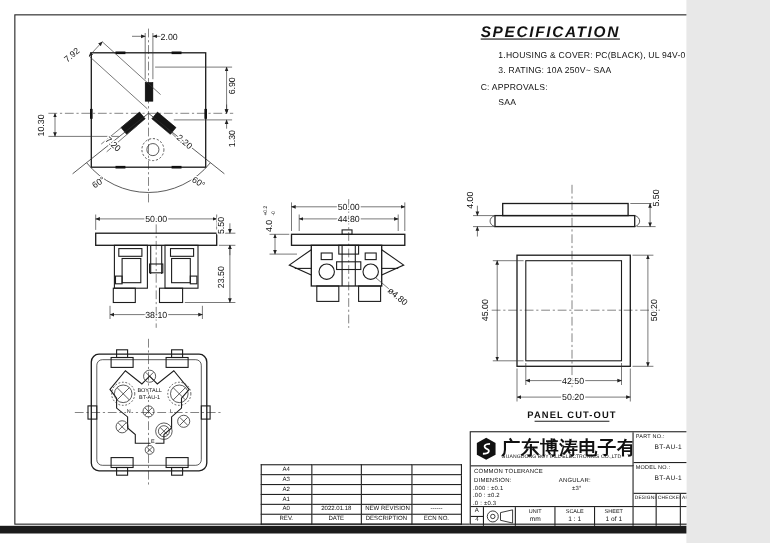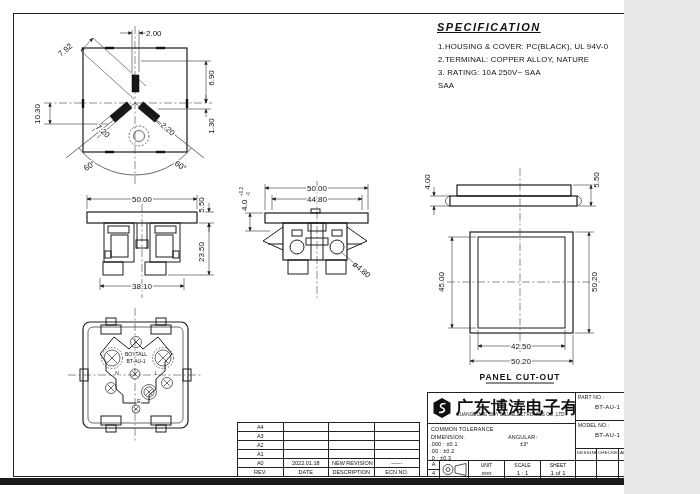--- a/index.html
+++ b/index.html
@@ -13,23 +13,23 @@
   .dln{fill:none;stroke:#333;stroke-width:0.6px;}
   .cl{fill:none;stroke:#444;stroke-width:0.6px;stroke-dasharray:8 2.5 2 2.5;}
   .slot{fill:#161616;stroke:#000;stroke-width:0.5px;}
   .tick{stroke:#111;stroke-width:2.4px;}
   .dim{font-family:"Liberation Sans",sans-serif;font-size:8px;fill:#111;paint-order:stroke;stroke:#fff;stroke-width:2.6px;stroke-linejoin:round;}
   .dims{font-family:"Liberation Sans",sans-serif;font-size:5px;fill:#111;paint-order:stroke;stroke:#fff;stroke-width:2px;stroke-linejoin:round;}
   .dimt{font-family:"Liberation Sans",sans-serif;font-size:4.6px;fill:#111;}
   .cap{font-family:"Liberation Sans",sans-serif;font-size:8.5px;font-weight:bold;letter-spacing:1px;fill:#111;}
   
   .spec{position:absolute;left:437px;top:21px;width:252px;}
-  .spec-title{font-size:11px;font-weight:bold;font-style:italic;text-decoration:underline;letter-spacing:1.5px;margin-bottom:9px;}
+  .spec-title{font-size:14px;font-weight:bold;font-style:italic;text-decoration:underline;letter-spacing:1.5px;margin-bottom:9px;}
   .spec-sec{font-size:7.8px;margin-top:7px;letter-spacing:0.2px;}
-  .spec-item{font-size:7.8px;margin-left:1px;margin-top:4px;letter-spacing:0.2px;white-space:nowrap;}
+  .spec-item{font-size:7.8px;margin-left:16px;margin-top:4px;letter-spacing:0.2px;white-space:nowrap;}
   
   table.rev{position:absolute;left:237px;top:422px;width:183px;height:55px;border-collapse:collapse;table-layout:fixed;font-size:5.5px;}
   table.rev td{border:1px solid #222;text-align:center;padding:0;height:8px;overflow:hidden;white-space:nowrap;}
   table.rev td.desc{text-align:left;padding-left:3px;}
   
   .tb{position:absolute;left:427px;top:392px;width:261px;height:85px;border:1.4px solid #222;box-sizing:border-box;background:#fff;}
   .tb .cell{position:absolute;box-sizing:border-box;overflow:hidden;}
   .br{border-right:1px solid #222;} .bb{border-bottom:1px solid #222;}
   .lbl{font-size:5px;padding:1px 0 0 2px;letter-spacing:0.2px;}
   .val{font-size:6px;text-align:center;letter-spacing:0.3px;}
@@ -341,22 +341,22 @@
         <text class="dim" text-anchor="middle" x="521" y="364">50.20</text>
       </g>
       <text class="cap" text-anchor="middle" x="520" y="380">PANEL CUT-OUT</text>
       <line class="ln10" x1="486" y1="383" x2="554" y2="383"></line>
     </g>
   </svg>
 
   <div class="spec">
     <div class="spec-title">SPECIFICATION</div>
     <div class="spec-item">1.HOUSING &amp; COVER:  PC(BLACK),  UL 94V-0</div>
-    <div class="spec-item">2.TERMINAL:  COPPER ALLOY,  NATURE</div>
     <div class="spec-item">3.  RATING:  10A  250V~  SAA</div>
+    <div class="spec-sec">C:  APPROVALS:</div>
     <div class="spec-item">SAA</div>
   </div>
 
   <table class="rev">
     <tbody>
         <tr>
           <td>A4</td>
           <td></td>
           <td class="desc"></td>
           <td></td>

